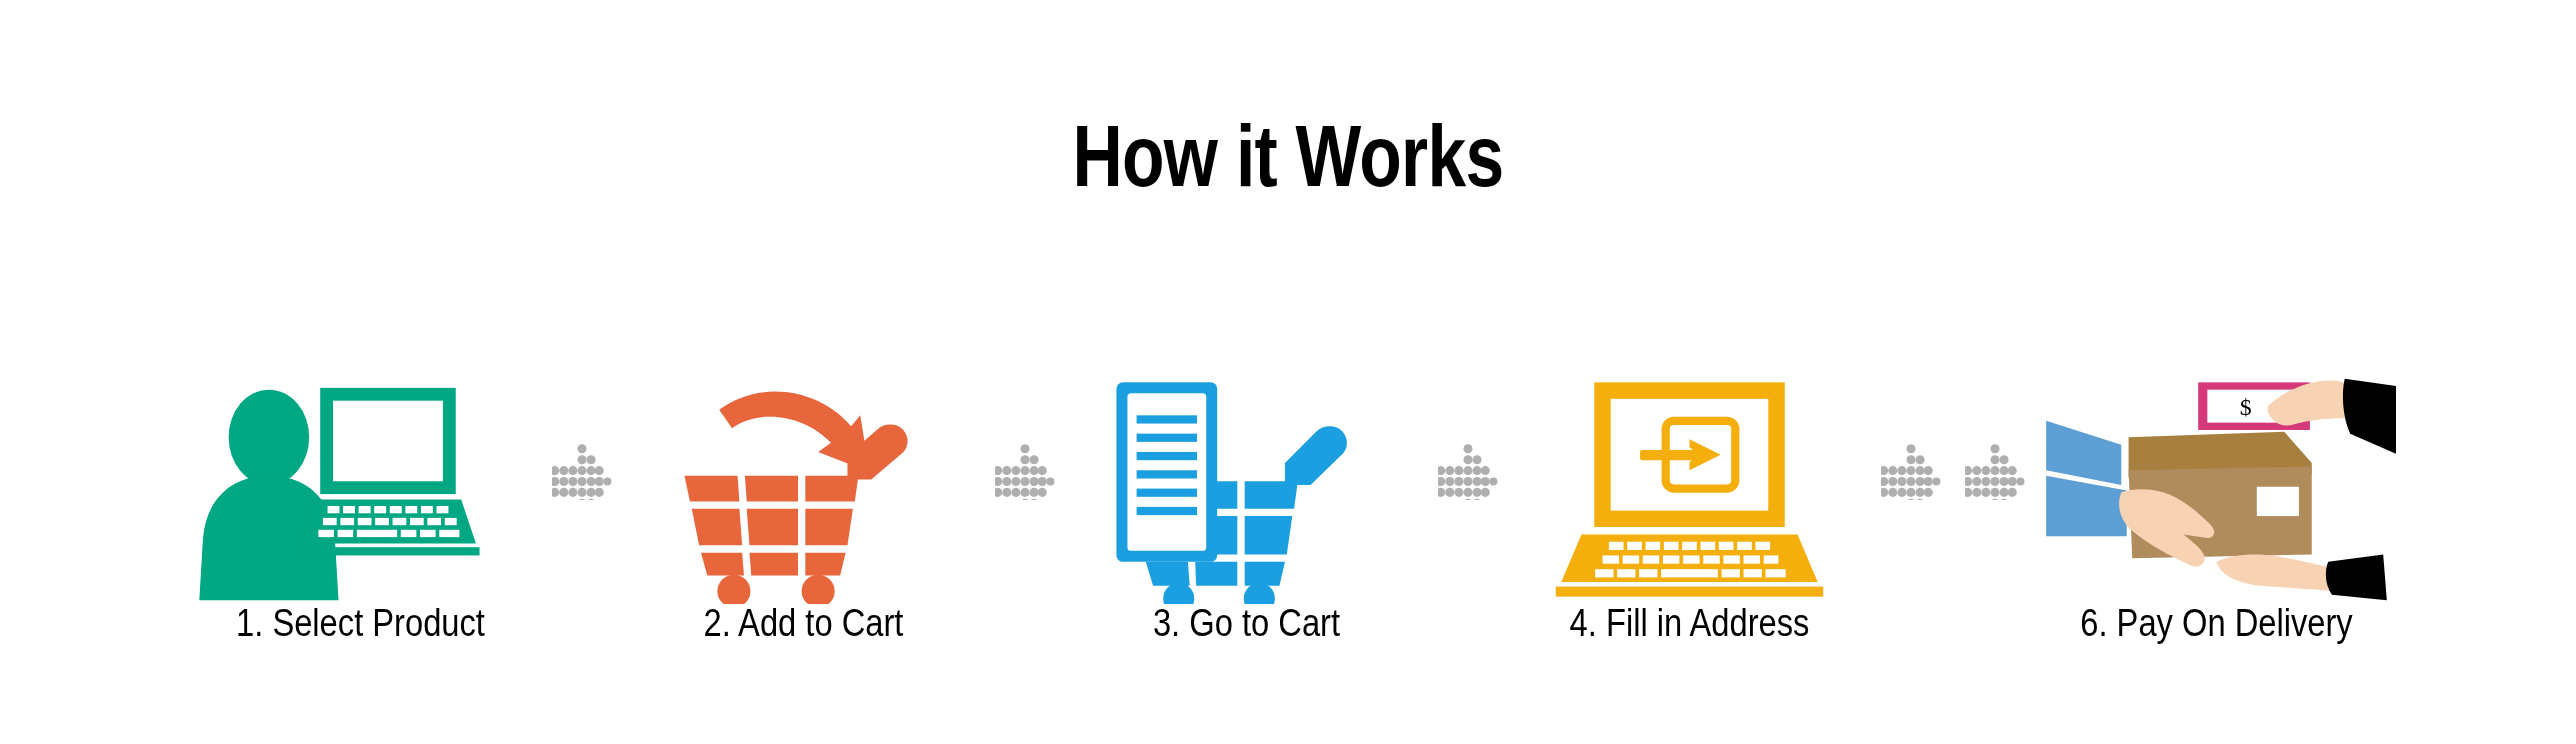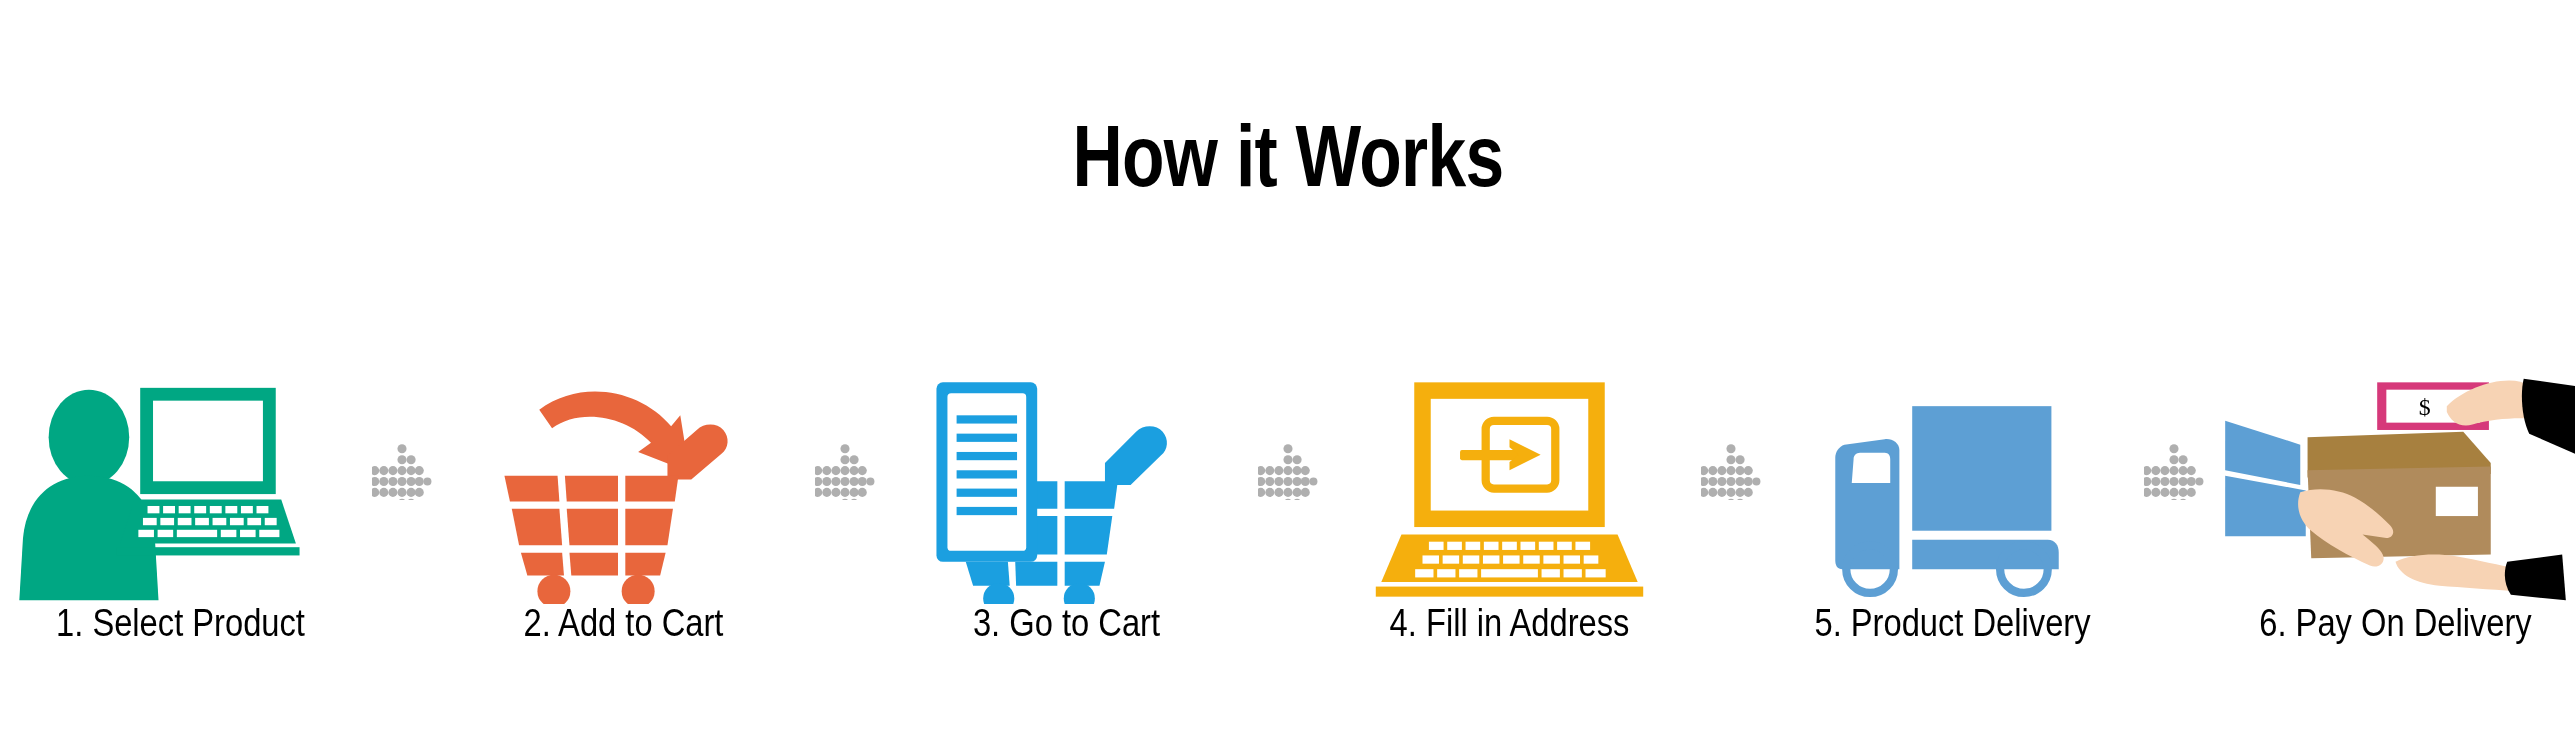--- a/index.html
+++ b/index.html
@@ -388,44 +388,20 @@
         <circle cx="33" cy="54" r="5"></circle>
           <circle cx="43" cy="54" r="5"></circle>
           <circle cx="52" cy="54" r="5"></circle>
         <circle cx="33" cy="66" r="5"></circle>
           <circle cx="43" cy="66" r="5"></circle>
         <circle cx="33" cy="78" r="5"></circle>
       </g>
     </svg>
   </div>
 
-  <div class="step">
-    <div class="icon-box">
-      <svg viewBox="0 0 392 250" xmlns="http://www.w3.org/2000/svg">
-        <g fill="#5D9FD4">
-
-          <rect x="152" y="34" width="152" height="136"></rect>
-
-          <path d="M152 180 L 300 180 C 308 180 312 186 312 194 L 312 212 L 152 212 Z"></path>
-
-          <path d="M68 90 C 68 84 72 78 78 76 L 122 70 C 130 69 138 74 138 82 L 138 212 L 76 212
-                   C 70 212 68 208 68 202 Z"></path>
-
-          <path d="M88 92 C 88 88 91 85 95 85 L 122 85 C 126 85 128 88 128 92 L 128 118
-                   L 86 118 Z" fill="#ffffff"></path>
-        </g>
-
-        <g fill="none" stroke="#5D9FD4" stroke-width="9">
-          <circle cx="106" cy="212" r="26"></circle>
-          <circle cx="274" cy="212" r="26"></circle>
-        </g>
-      </svg>
-    </div>
-    <div class="step-label">5. Product Delivery</div>
-  </div>
 
   <div class="sep">
     <svg width="60" height="57" viewBox="0 0 66 62" xmlns="http://www.w3.org/2000/svg">
       <g fill="#AFAFAF">
         <circle cx="33" cy="6" r="5"></circle>
         <circle cx="33" cy="18" r="5"></circle>
           <circle cx="43" cy="18" r="5"></circle>
         <circle cx="3" cy="30" r="5"></circle>
           <circle cx="13" cy="30" r="5"></circle>
           <circle cx="23" cy="30" r="5"></circle>

